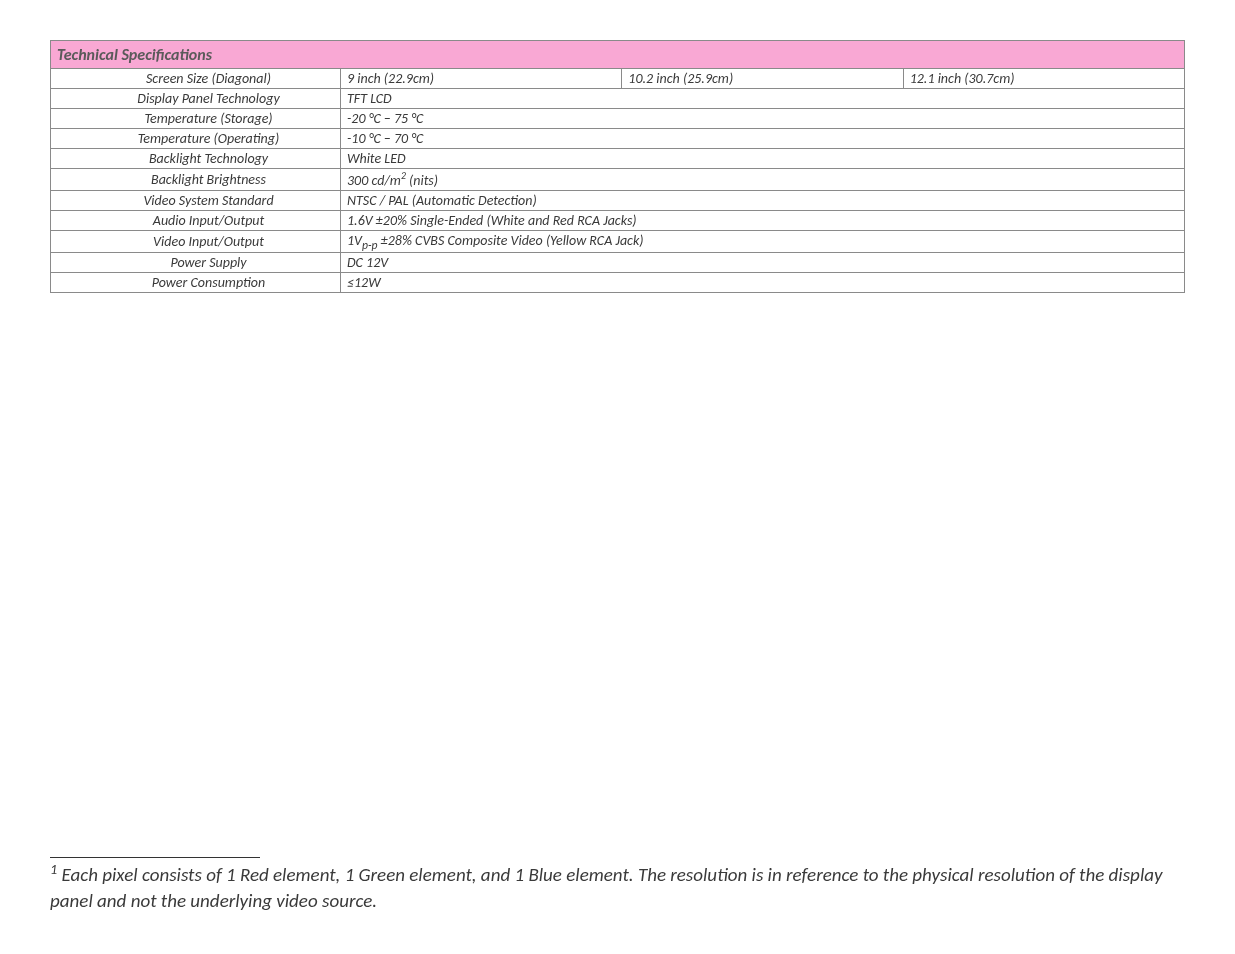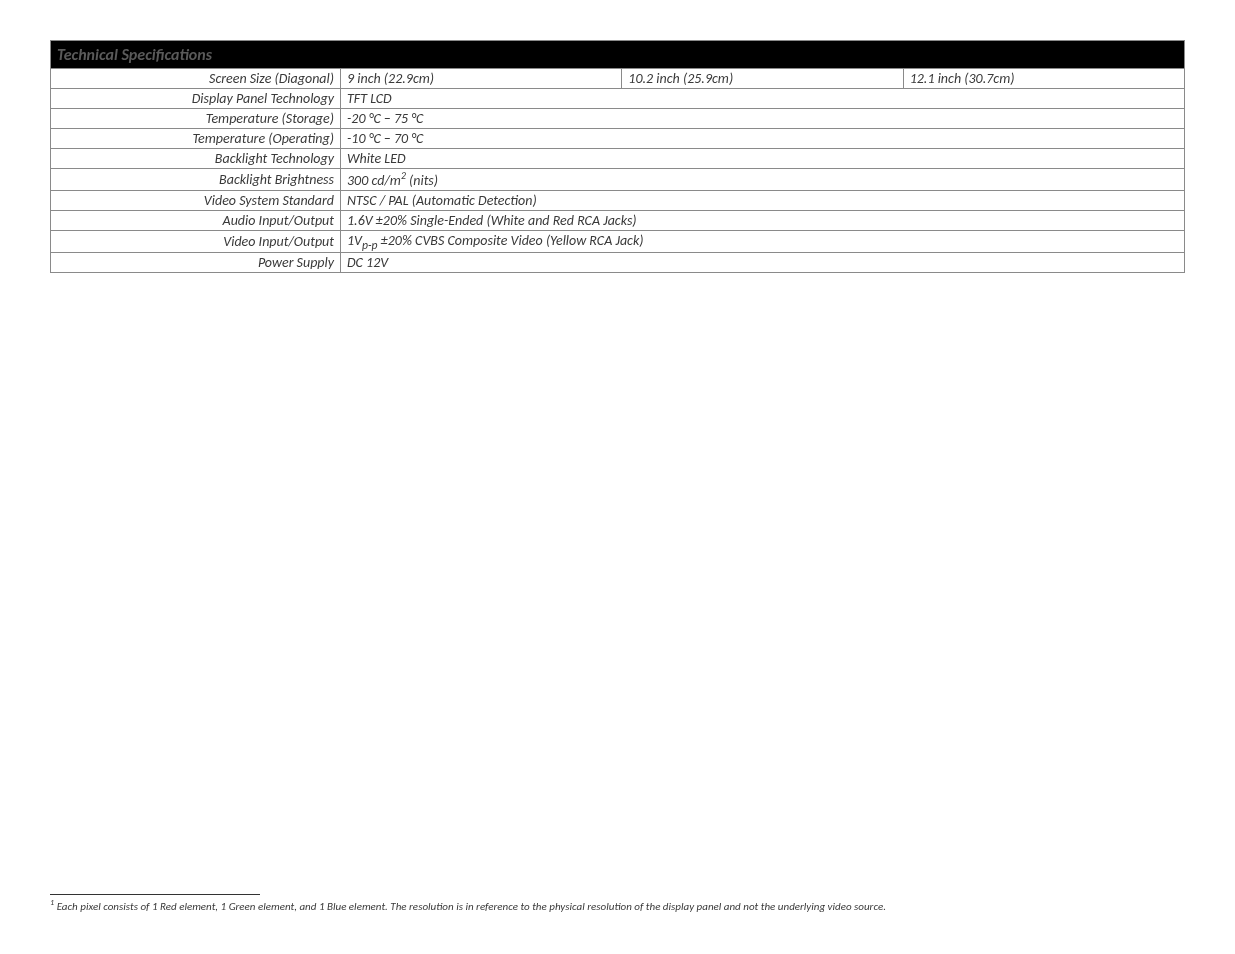--- a/index.html
+++ b/index.html
@@ -14,39 +14,39 @@
     position: relative;
     background: #fff;
     font-style: italic;
   }
   .spec-table {
     border-collapse: collapse;
     width: 100%;
     table-layout: fixed;
   }
   .spec-table th.section-header {
-    background: #000000;
+    background: #f9a8d4;
     border: 1px solid #8a8a8a;
     text-align: left;
     font-weight: bold;
     font-style: italic;
     font-size: 16px;
     color: #5a5a5a;
     padding: 4px 6px;
   }
   .spec-table td {
     border: 1px solid #8a8a8a;
     padding: 1px 6px;
     text-align: left;
     font-style: italic;
     color: #3a3a3a;
     white-space: nowrap;
   }
   .spec-table td.label {
-    text-align: right;
+    text-align: center;
     font-style: italic;
     width: 290px;
     padding-left: 32px;
   }
   .spec-table td.val3 { width: auto; }
   sup { font-size: 0.7em; }
   .footnote-sep {
     border: none;
     border-top: 1px solid #333;
     width: 210px;
@@ -54,21 +54,21 @@
   }
   .footnote-area {
     position: absolute;
     bottom: 40px;
     left: 50px;
     right: 50px;
   }
   .footnote-text {
     font-style: italic;
     color: #3a3a3a;
-    font-size: 11px;
+    font-size: 19px;
     margin-top: 2px;
     line-height: 1.35;
   }
   .footnote-text sup { font-size: 0.75em; }
 </style>
 </head>
 <body>
 
 <table class="spec-table">
   <colgroup>
@@ -113,26 +113,30 @@
     <td class="label">Video System Standard</td>
     <td colspan="3">NTSC / PAL (Automatic Detection)</td>
   </tr>
   <tr>
     <td class="label">Audio Input/Output</td>
     <td colspan="3">1.6V ±20% Single-Ended (White and Red RCA Jacks)</td>
   </tr>
   <tr>
     <td class="label">Video Input/Output</td>
     <td colspan="3">
-      <span>1V</span><sub>p-p</sub><span> ±20% CVBS Composite Video (Yellow RCA Jack)</span>
+      <span>1V</span><sub>p-p</sub><span> ±28% CVBS Composite Video (Yellow RCA Jack)</span>
     </td>
   </tr>
   <tr>
     <td class="label">Power Supply</td>
     <td colspan="3">DC 12V</td>
+  </tr>
+  <tr>
+    <td class="label">Power Consumption</td>
+    <td colspan="3">≤12W</td>
   </tr>
 </tbody>
   </table>
 
 <div class="footnote-area">
   <hr class="footnote-sep">
   <div class="footnote-text">
     <sup>1</sup><span> Each pixel consists of 1 Red element, 1 Green element, and 1 Blue element. The resolution is in reference to the physical resolution of the display panel and not the underlying video source.</span>
   </div>
 </div>

